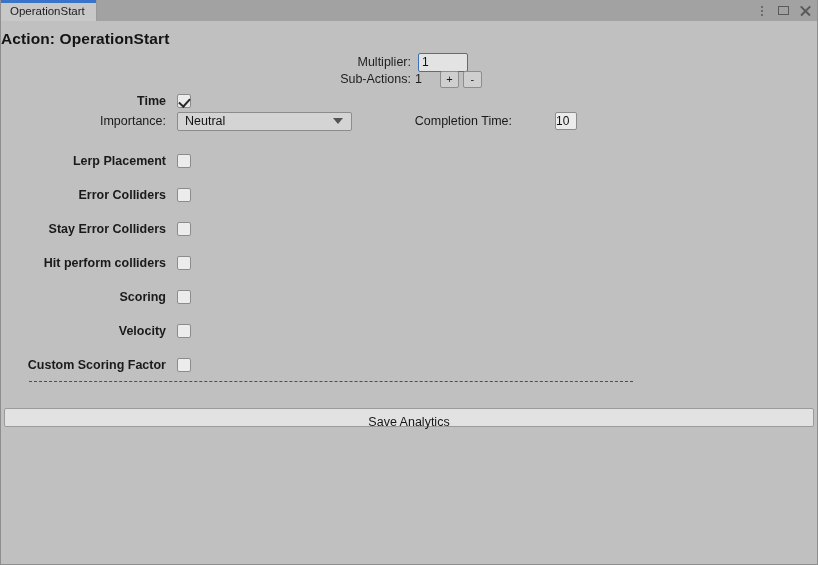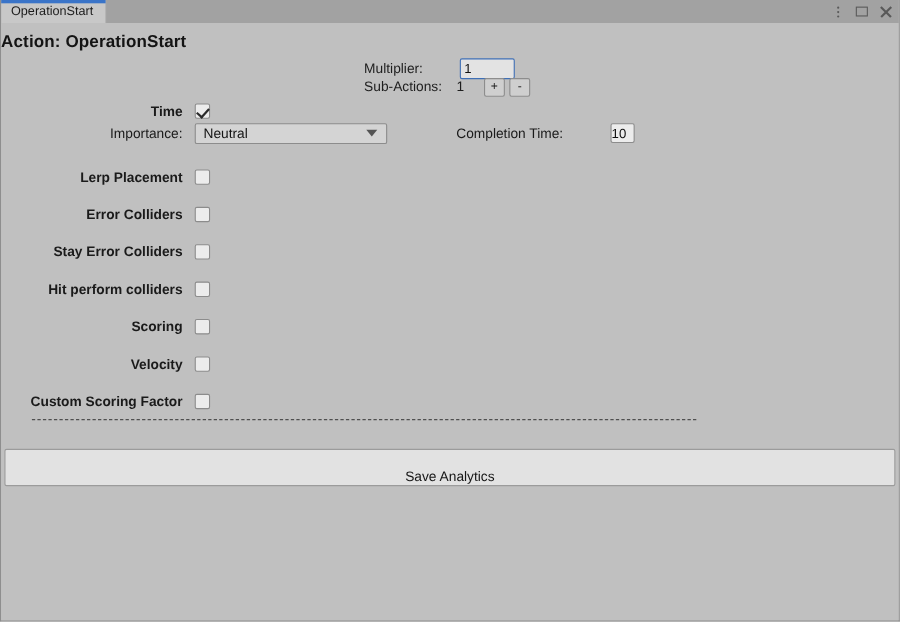--- a/index.html
+++ b/index.html
@@ -116,21 +116,21 @@
     position: absolute;
     display: flex;
     align-items: center;
   }
   #row-multiplier { left: 330px; top: 31px; height: 20px; }
   #row-subactions { left: 330px; top: 48px; height: 20px; }
 
   .hlabel {
     font-size: 12.5px;
     color: #1e1e1e;
-    text-align: left;
+    text-align: right;
     white-space: nowrap;
   }
   #lbl-multiplier { width: 80px; }
   #lbl-subactions { width: 80px; }
   #val-subactions {
     font-size: 12.5px; color: #1e1e1e;
     margin-left: 4px;
   }
 
   
@@ -264,21 +264,21 @@
     left: 3px; top: 387px;
     width: 810px; height: 19px;
     background: #e2e2e2;
     border: 1px solid #9b9b9b;
     border-radius: 2px;
     font-family: "Liberation Sans", sans-serif;
     font-size: 12.5px;
     color: #161616;
     text-align: center;
     line-height: 17px;
-    padding: 16px;
+    padding: 5px;
     cursor: default;
   }
 </style>
 </head>
 <body>
 
 <div id="window">
 
   <div id="tabbar">
     <div class="tab active">

